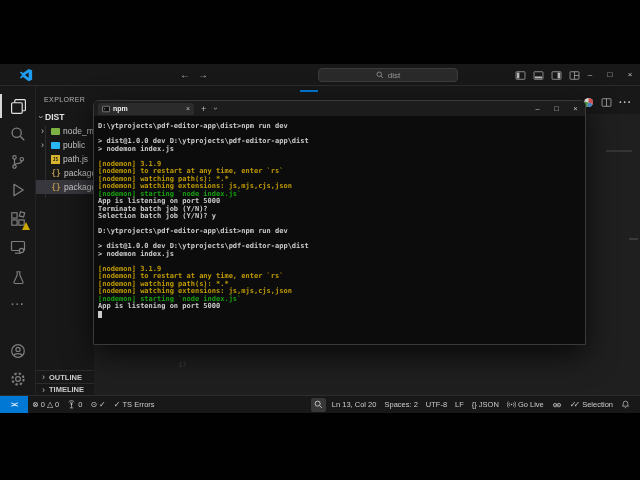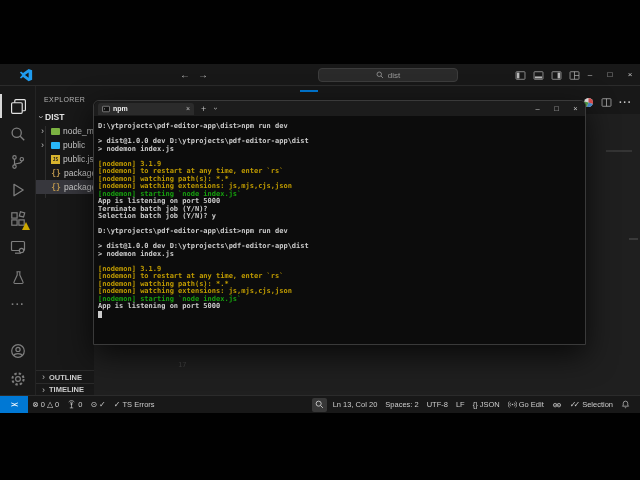--- a/index.html
+++ b/index.html
@@ -218,21 +218,21 @@
           </div>
           <div class="trow">
             <div class="chev">›</div>
             <div class="fic folder" style="background: rgb(41, 182, 246);"></div>
             <div class="tlabel">public</div>
           </div>
           <div class="trow">
             <div class="fic js">
               <div class="ictxt">JS</div>
             </div>
-            <div class="tlabel">public.js</div>
+            <div class="tlabel">path.js</div>
           </div>
           <div class="trow">
             <div class="fic json">{}</div>
             <div class="tlabel">package-lock.json</div>
           </div>
           <div class="trow sel">
             <div class="fic json">{}</div>
             <div class="tlabel">package.json</div>
           </div>
         </div>
@@ -315,21 +315,21 @@
           </div>
         <div class="sb-item">
             <span>{}</span>
             <span>JSON</span>
           </div>
         <div class="sb-item">
           <svg width="9" height="9" viewBox="0 0 16 16" fill="none" stroke="currentColor" stroke-width="1.2">
               <circle cx="8" cy="8" r="1.4" fill="currentColor" stroke="none"></circle>
               <path d="M4.8 11.2a4.6 4.6 0 0 1 0-6.4M11.2 4.8a4.6 4.6 0 0 1 0 6.4M2.6 13.4a7.6 7.6 0 0 1 0-10.8M13.4 2.6a7.6 7.6 0 0 1 0 10.8"></path>
             </svg>
-          <span>Go Edit</span>
+          <span>Go Live</span>
         </div>
         <div class="sb-item">
           <svg width="10" height="10" viewBox="0 0 16 16" fill="none" stroke="currentColor" stroke-width="1.2">
               <circle cx="5" cy="8.2" r="2.8"></circle>
               <circle cx="11" cy="8.2" r="2.8"></circle>
               <path d="M7.8 8.2h.4"></path>
               <circle cx="5" cy="8.2" r=".9" fill="currentColor" stroke="none"></circle>
               <circle cx="11" cy="8.2" r=".9" fill="currentColor" stroke="none"></circle>
             </svg>
         </div>

